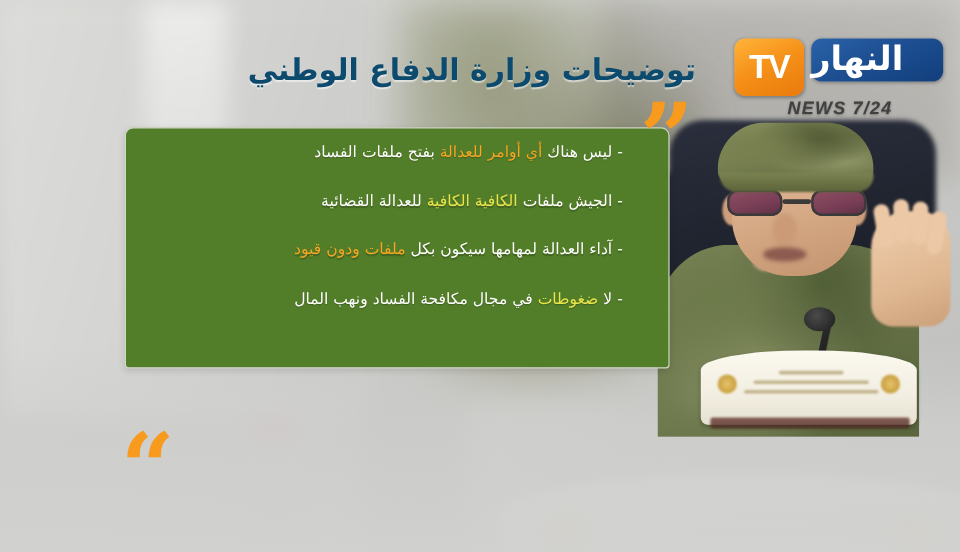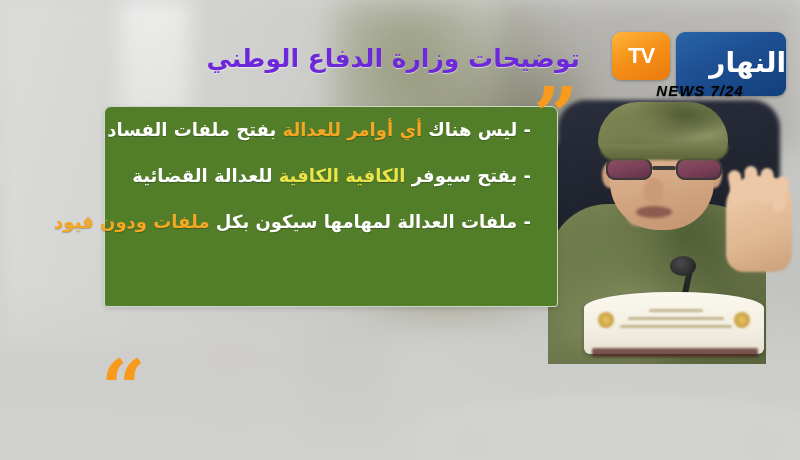--- a/index.html
+++ b/index.html
@@ -177,43 +177,43 @@
   .np-line.b{width:96px;}
   .np-line.c{width:112px;}
   .np-base{
     position:absolute;left:52px;top:252px;width:166px;height:9px;
     background:linear-gradient(180deg,#6b3a33,#4a2721);border-radius:2px;filter:blur(1px);opacity:.8;
   }
 
   
   .headline{
     position:absolute;right:220px;top:44px;
-    font-size:25px;font-weight:700;color:#6d28d9;
+    font-size:25px;font-weight:700;color:#0c4a6e;
     letter-spacing:0;white-space:nowrap;direction:rtl;
     text-shadow:0 1px 1px rgba(255,255,255,.55);
   }
 
   
   .quote-box{
     position:absolute;left:104px;top:106px;width:452px;height:199px;
     background:#537e29;
     border:1px solid #cfd6c6;
     border-radius:7px 7px 3px 3px;
     box-shadow:0 2px 5px rgba(0,0,0,.12);
   }
   .lines{
     position:absolute;inset:0;
     padding:14px 22px 0 16px;
     box-sizing:border-box;
     direction:rtl;
   }
   .line{
-    font-size:18px;font-weight:700;color:#ffffff;
+    font-size:13px;font-weight:400;color:#ffffff;
     line-height:1.05;
-    margin:0 4px 27px 0;
+    margin:0 16px 27px 0;
     white-space:nowrap;
     text-align:right;
     text-shadow:0 1px 1px rgba(0,0,0,.25);
   }
   .line:last-child{margin-bottom:0;}
   .hl-orange{color:#f5a623;}
   .hl-yellow{color:#e9e44a;}
 
   
   .qmark{
@@ -228,36 +228,36 @@
   
   .logo{position:absolute;right:12px;top:32px;width:176px;height:70px;}
   .logo-row{position:absolute;left:0;top:0;display:flex;flex-direction:row-reverse;align-items:stretch;gap:6px;height:48px;}
   .logo-tv{
     width:58px;height:48px;border-radius:9px;
     background:linear-gradient(155deg,#ffb43a 0%,#f59018 48%,#ea7a0c 100%);
     display:flex;align-items:center;justify-content:center;
     box-shadow:0 1px 3px rgba(0,0,0,.3);
   }
   .logo-tv span{
-    color:#fff;font-size:22px;font-weight:700;letter-spacing:-1px;
+    color:#fff;font-size:28px;font-weight:700;letter-spacing:-1px;
     font-family:"Liberation Sans",sans-serif;line-height:1;
   }
   .logo-ar{
-    width:110px;height:64px;border-radius:9px;
+    width:110px;height:36px;border-radius:9px;
     background:linear-gradient(155deg,#2a63a8 0%,#1d4f92 45%,#123f7d 100%);
-    display:flex;align-items:center;justify-content:flex-start;
+    display:flex;align-items:center;justify-content:flex-end;
     box-shadow:0 1px 3px rgba(0,0,0,.3);
   }
   .logo-ar span{
     color:#fff;font-size:28px;font-weight:700;line-height:1;
     direction:rtl;padding-bottom:3px;
   }
   .logo-news{
     position:absolute;left:0;top:50px;width:176px;
-    text-align:center;color:#000000;font-style:italic;font-weight:700;
+    text-align:center;color:#404040;font-style:italic;font-weight:700;
     font-size:15px;letter-spacing:1px;
     font-family:"Liberation Sans",sans-serif;
     text-shadow:0 1px 2px rgba(0,0,0,.35);
   }
 </style>
 </head>
 <body>
 
 <div class="stage">
 
@@ -313,24 +313,27 @@
   </div>
 
   <div class="headline">توضيحات وزارة الدفاع الوطني</div>
 
   <div class="quote-box">
     <div class="lines">
       <div class="line">
         <span>- ليس هناك </span><span class="hl-orange">أي أوامر للعدالة</span><span> بفتح ملفات الفساد</span>
       </div>
       <div class="line">
-        <span>- بفتح سيوفر </span><span class="hl-yellow">الكافية الكافية</span><span> للعدالة القضائية</span>
+        <span>- الجيش ملفات </span><span class="hl-yellow">الكافية الكافية</span><span> للعدالة القضائية</span>
       </div>
       <div class="line">
-        <span>- ملفات العدالة لمهامها سيكون بكل </span><span class="hl-orange">ملفات ودون قيود</span><span></span>
+        <span>- آداء العدالة لمهامها سيكون بكل </span><span class="hl-orange">ملفات ودون قيود</span><span></span>
+      </div>
+      <div class="line">
+        <span>- لا </span><span class="hl-yellow">ضغوطات</span><span> في مجال مكافحة الفساد ونهب المال</span>
       </div>
     </div>
   </div>
 
   <div class="qmark close">”</div>
   <div class="qmark open">”</div>
 
   <div class="logo">
     <div class="logo-row">
       <div class="logo-tv">

